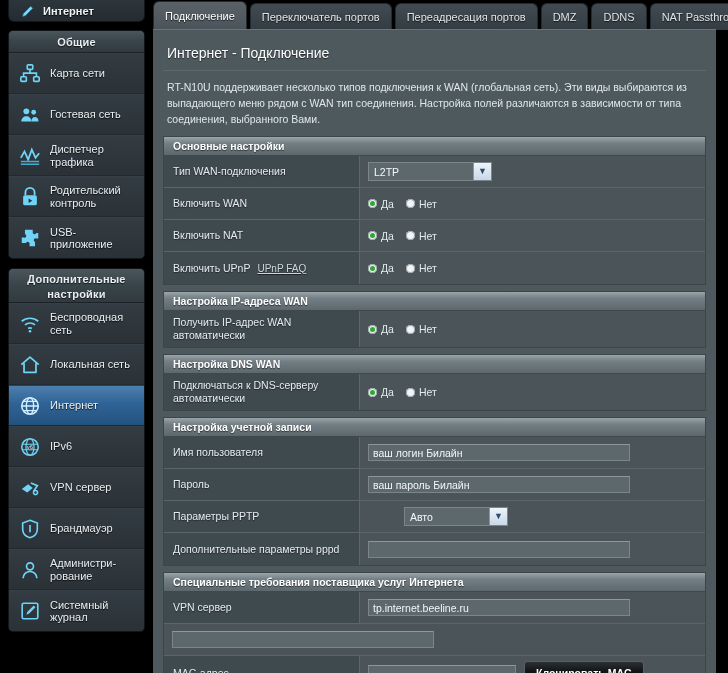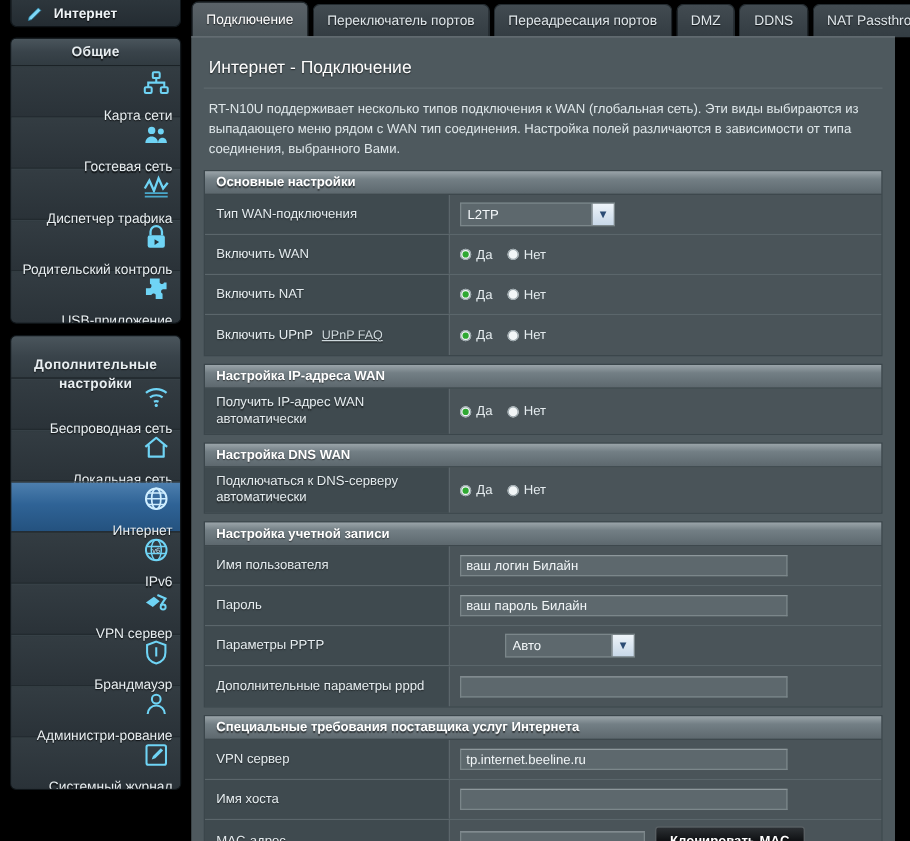--- a/index.html
+++ b/index.html
@@ -25,29 +25,28 @@
     box-shadow: 0 1px 3px rgba(0,0,0,.8);
   }
   .group-title {
     height: 22px; line-height: 22px; text-align: center;
     font-size: 11px; font-weight: bold; color: #e8eef1;
     background: linear-gradient(180deg,#4a555c 0%, #39434a 50%, #313b41 100%);
     border-bottom: 1px solid #1b2226;
     text-shadow: 0 1px 1px rgba(0,0,0,.7);
     letter-spacing: .2px;
   }
-  .group-title.two-line { height: 34px; line-height: 15px; padding-top: 16px; }
+  .group-title.two-line { height: 34px; line-height: 15px; padding-top: 3px; }
   .nav-item {
-    display: flex; align-items: flex-end; gap: 7px;
+    display: flex; align-items: center; gap: 7px;
     height: 41px; padding: 0 6px 0 8px;
     border-bottom: 1px solid #222a2f;
     border-top: 1px solid #364046;
     cursor: pointer;
     background: linear-gradient(180deg,#333c42 0%, #2a3238 100%);
-    flex-direction: column;
   }
   .nav-item:last-child { border-bottom: none; }
   .nav-item .lbl {
     font-size: 11px; color: #e9eff2; line-height: 12.5px;
     text-shadow: 0 1px 1px rgba(0,0,0,.8);
   }
   .nav-item.active {
     background: linear-gradient(180deg,#4d7fae 0%, #2f6396 45%, #24527f 100%);
     position: relative;
   }
@@ -541,23 +540,20 @@
             <div class="row">
               <div class="cell-l">
                 <span>VPN сервер</span>
               </div>
               <div class="cell-r">
                 <input class="tinput w-long" value="tp.internet.beeline.ru" style="">
               </div>
             </div>
 
             <div class="row">
-              <div class="cell-l">
-                <span>Имя хоста</span>
-              </div>
               <div class="cell-r">
                 <input class="tinput w-long" value="" style="">
               </div>
             </div>
 
             <div class="row">
               <div class="cell-l">
                 <span>MAC-адрес</span>
               </div>
               <div class="cell-r">

